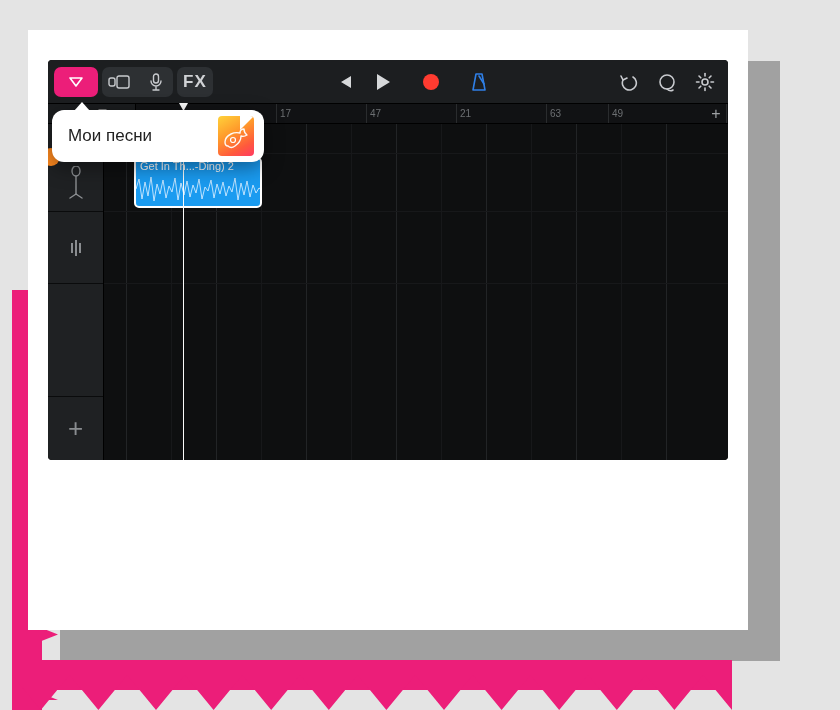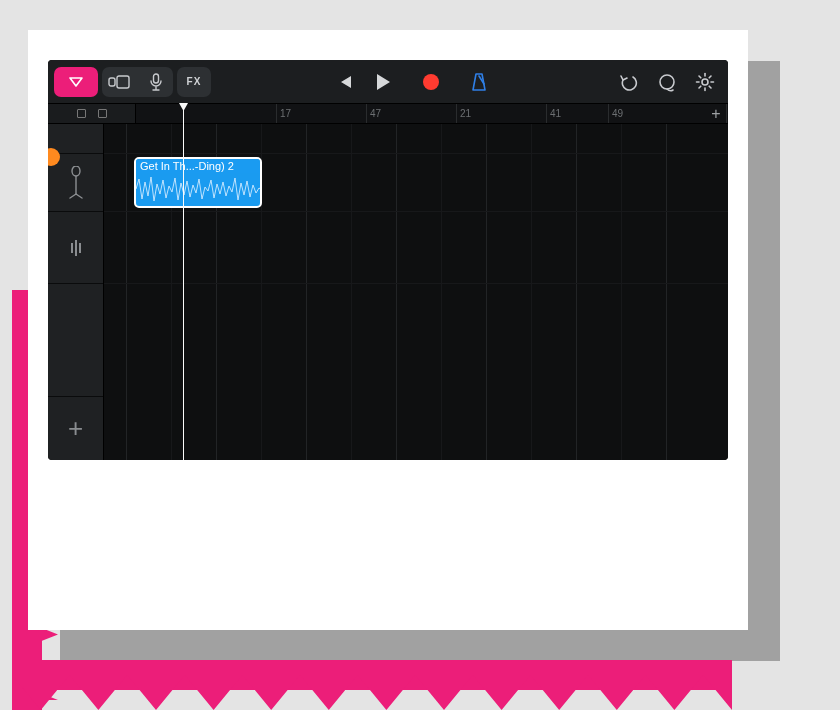--- a/index.html
+++ b/index.html
@@ -119,21 +119,21 @@
     width: 44px;
   }
   .btn-group {
     display: flex;
     gap: 3px;
     background: #2d3033;
     border-radius: 7px;
     padding: 0;
   }
   .btn-group .btn { background: transparent; }
-  .fx-label { font-size: 10px; font-weight: 600; color: #d0d2d5; letter-spacing: 1px; }
+  .fx-label { font-size: 17px; font-weight: 600; color: #d0d2d5; letter-spacing: 1px; }
   .toolbar .flex { flex: 1; }
 
   .rec-dot {
     width: 16px; height: 16px; border-radius: 50%;
     background: #ff3b30;
   }
 
   
   .ruler {
     height: 20px;
@@ -462,21 +462,21 @@
         <div class="tick" style="left:140px">
             <span>17</span>
           </div>
         <div class="tick" style="left:230px">
             <span>47</span>
           </div>
         <div class="tick" style="left:320px">
             <span>21</span>
           </div>
         <div class="tick" style="left:410px">
-            <span>41</span>
+            <span>63</span>
           </div>
         <div class="tick" style="left:472px">
             <span>49</span>
           </div>
         <div class="tick" style="left:590px"></div>
       </div>
       <div class="ruler-plus">+</div>
     </div>
 
     <div class="tracks">
@@ -529,15 +529,24 @@
         </div>
 
         <div class="track-lane tall"></div>
 
         <div class="playhead" style="left:79px"></div>
       </div>
     </div>
 
     <div class="orange-peek"></div>
 
+    <div class="popover">
+      <div class="pop-label">Мои песни</div>
+      <div class="pop-icon">
+        <svg width="28" height="26" viewBox="0 0 28 26">
+          <path d="M6 20 Q3 20 3 16 Q3 11 9 8 Q13 6 18 7 Q18 3 22 3 Q22 7 25 9 Q22 11 19 10 Q19 16 13 20 Q9 23 6 20 Z" fill="none" stroke="#ffffff" stroke-width="1.4" stroke-linejoin="round" opacity="0.95"></path>
+          <circle cx="11" cy="14" r="2.5" fill="none" stroke="#ffffff" stroke-width="1.2"></circle>
+        </svg>
+      </div>
+    </div>
 
   </div>
 </div>
 
 </body></html>

